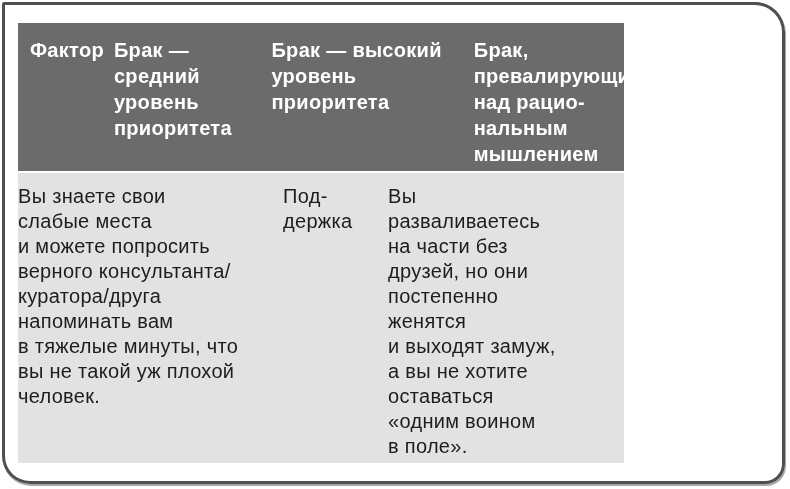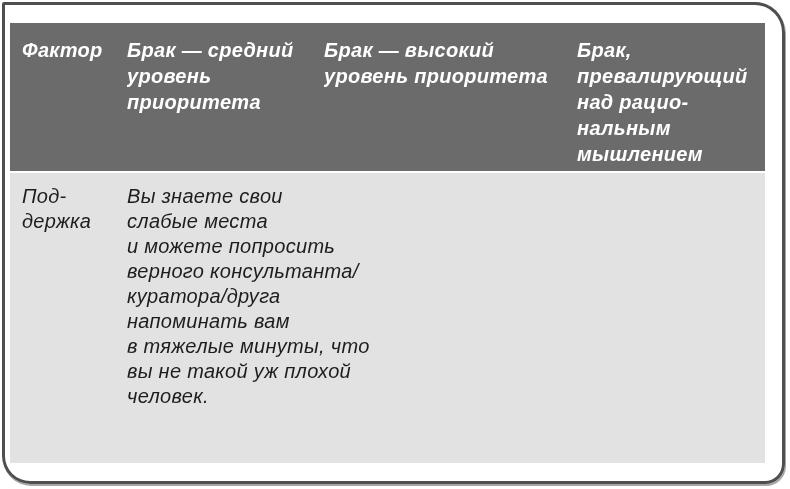--- a/index.html
+++ b/index.html
@@ -18,24 +18,23 @@
     width: 783px;
     height: 482px;
     box-sizing: border-box;
     border: 3px solid var(--frame-border, #4f4f4f);
     border-radius: 2px 30px 20px 28px;
     box-shadow: 1px 2px 0 rgba(60,60,60,0.45);
     background: transparent;
   }
   .table {
     position: absolute;
-    left: 10px;
+    left: 18px;
     top: 23px;
-    width: 755px;
-    font-style: italic;
+    width: 606px;
   }
   .thead {
     display: flex;
     height: 148px;
     background: var(--header-bg, #6b6b6b);
     color: var(--header-text, #ffffff);
     font-weight: bold;
   }
   .tbody {
     display: flex;
@@ -74,27 +73,38 @@
       <div class="cell th c2">Брак — высокий
 уровень приоритета</div>
       <div class="cell th c4">Брак,
 превалирующий
 над рацио-
 нальным
 мышлением</div>
     </div>
 
     <div class="tbody">
-      <div class="cell td c1">Под-
-держка</div>
       <div class="cell td c2">Вы знаете свои
 слабые места
 и можете попросить
 верного консультанта/
 куратора/друга
 напоминать вам
 в тяжелые минуты, что
 вы не такой уж плохой
 человек.</div>
+      <div class="cell td c1">Под-
+держка</div>
+      <div class="cell td c4">Вы
+разваливаетесь
+на части без
+друзей, но они
+постепенно
+женятся
+и выходят замуж,
+а вы не хотите
+оставаться
+«одним воином
+в поле».</div>
     </div>
 
   </div>
 </div>
 
 </body></html>

